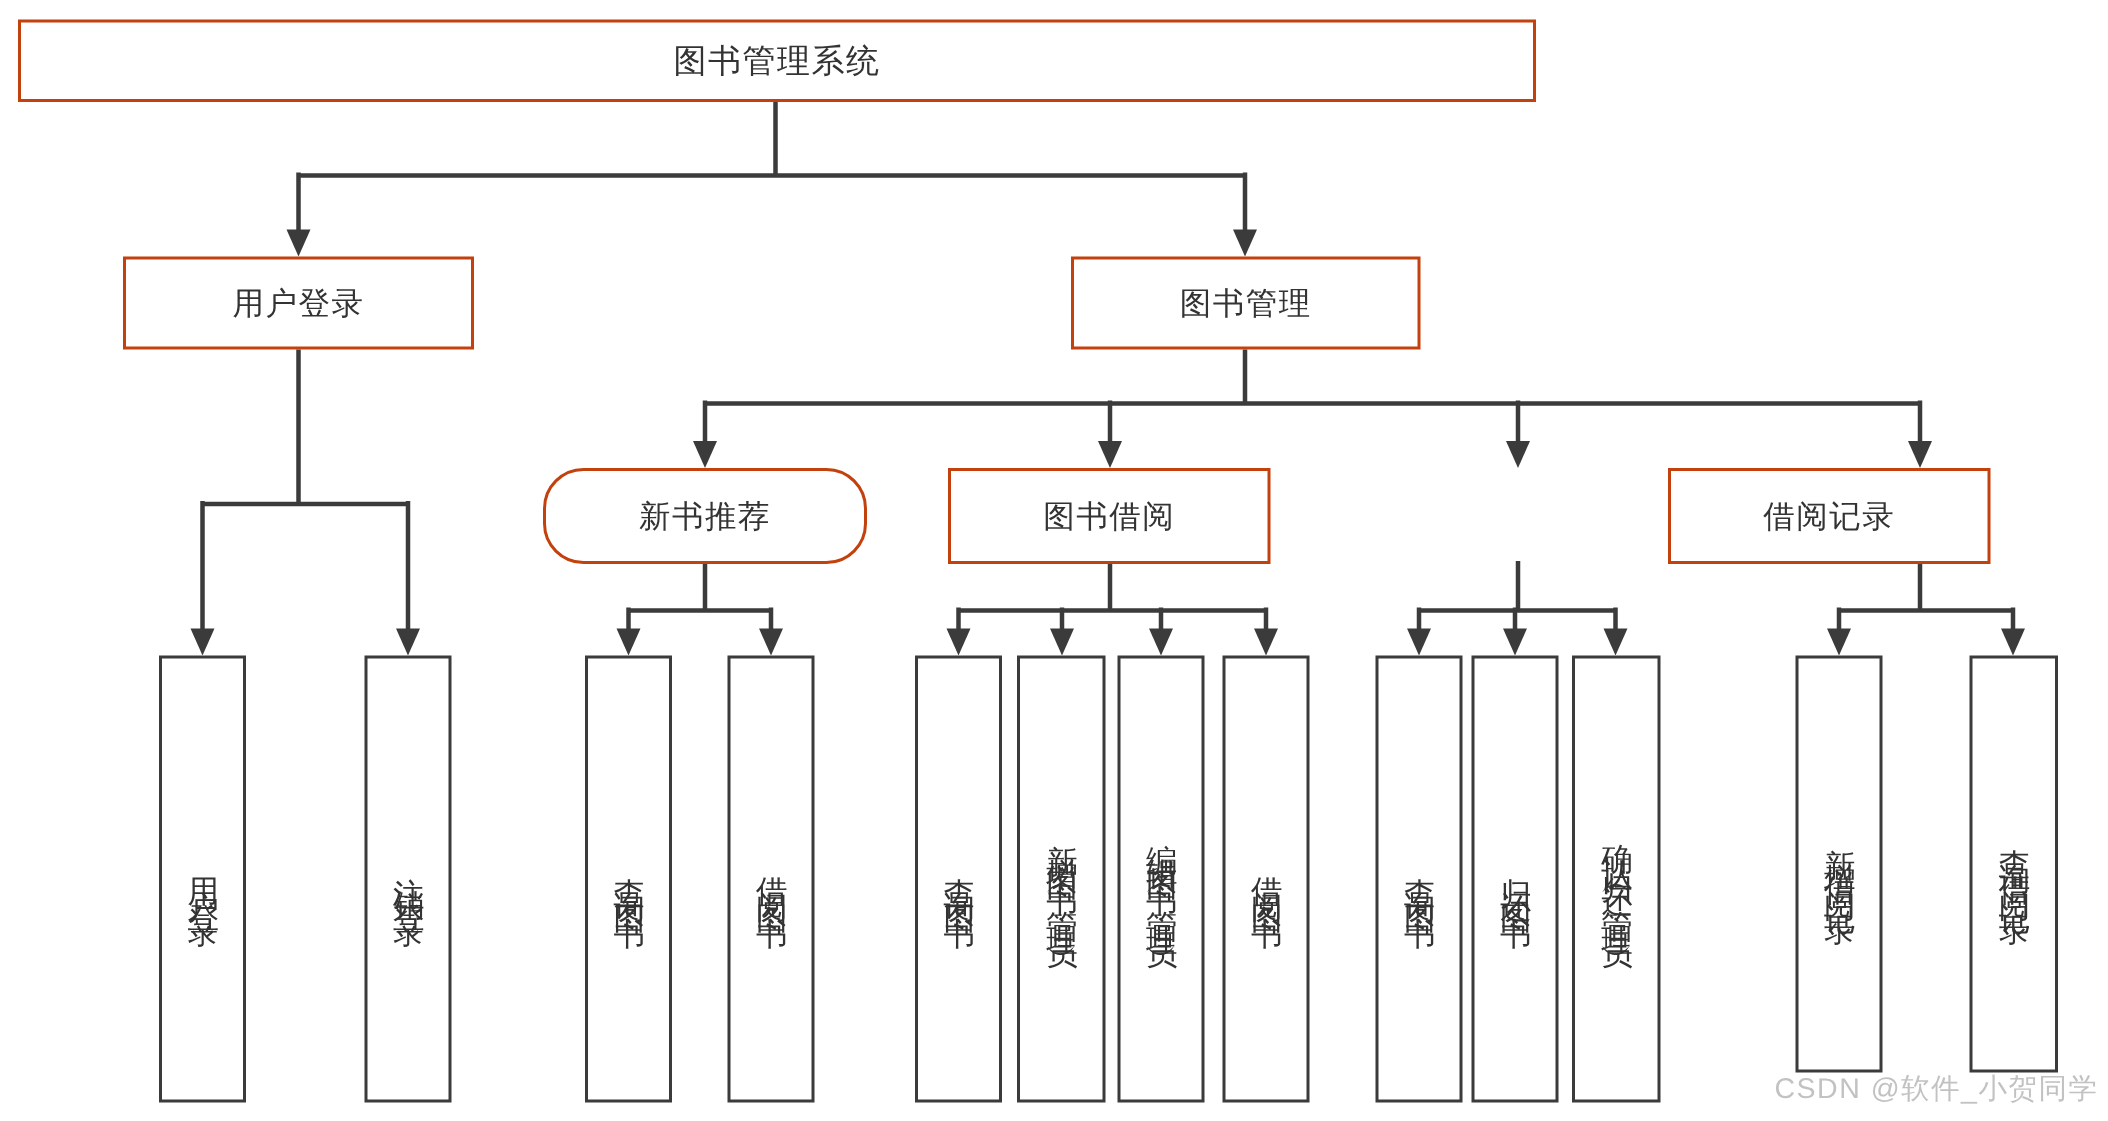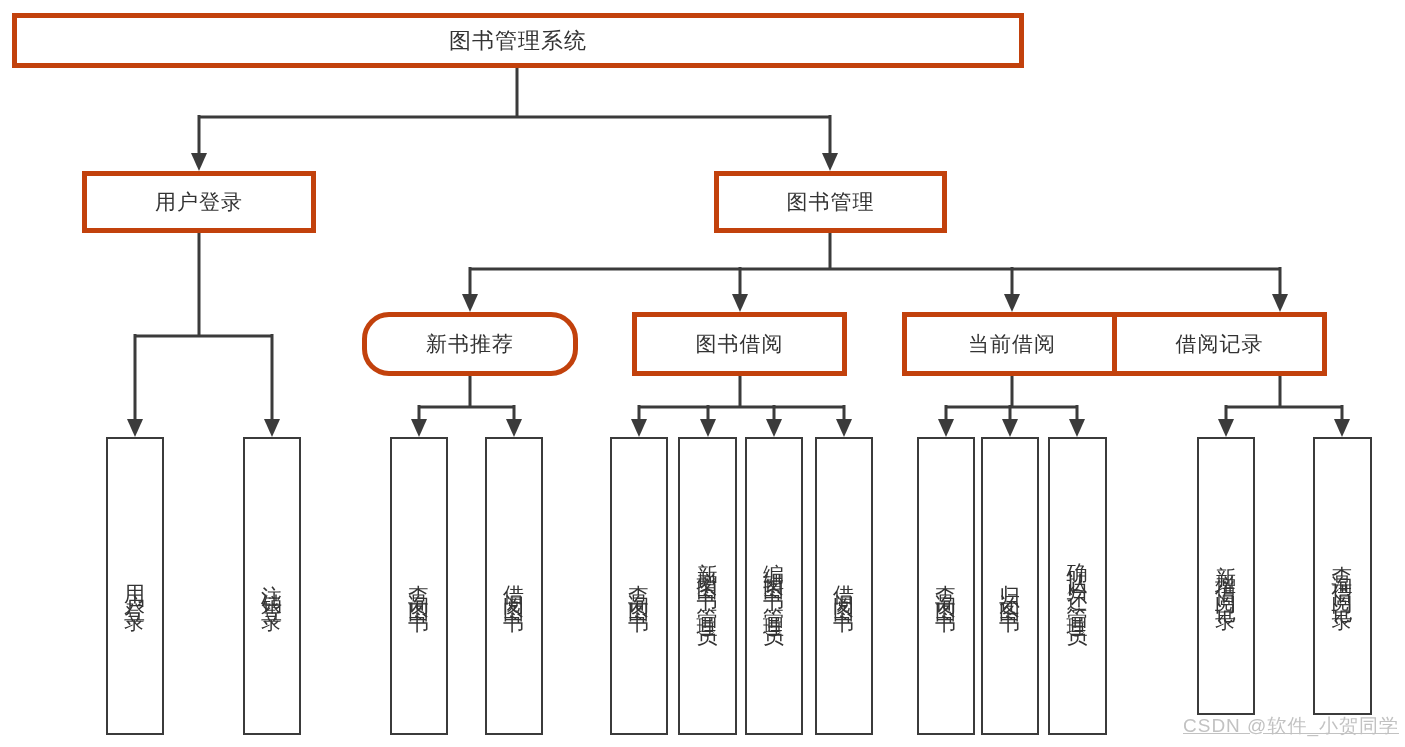--- a/index.html
+++ b/index.html
@@ -1,36 +1,36 @@
 <!DOCTYPE html>
 <html><head>
 <meta charset="utf-8">
 <style>
   html,body{margin:0;padding:0;background:#ffffff;}
   body{font-family:"Liberation Sans", sans-serif;}
   .stage{position:relative;width:1405px;height:747px;background:#ffffff;overflow:hidden;}
   svg.connectors{position:absolute;left:0;top:0;z-index:0;}
   .hbox{
     position:absolute;box-sizing:border-box;background:#ffffff;
-    border:5px solid #c2410c;display:flex;align-items:center;justify-content:center;
+    border:2px solid #c2410c;display:flex;align-items:center;justify-content:center;
     font-size:21px;color:#333333;z-index:1;letter-spacing:1px;white-space:nowrap;
   }
   .hbox.root{font-size:22px;}
   .vbox{
     position:absolute;box-sizing:border-box;background:#ffffff;
     border:2px solid #3b3b3b;display:flex;align-items:center;justify-content:center;
     z-index:1;
   }
   .vbox .vtext{
     writing-mode:vertical-rl;text-orientation:mixed;
     font-size:21px;color:#333333;letter-spacing:9px;line-height:1;white-space:nowrap;
   }
   .watermark{
     position:absolute;left:1183px;top:713px;z-index:2;
-    font-size:19px;color:#c2c2c2;letter-spacing:1px;white-space:nowrap;text-decoration:underline;
+    font-size:19px;color:#c2c2c2;letter-spacing:1px;white-space:nowrap;
   }
 </style>
 </head>
 <body>
 
 <div class="stage">
 
   <svg class="connectors" width="1405" height="747" viewBox="0 0 1405 747">
     <g stroke="#3b3b3b" stroke-width="3" fill="none">
 
@@ -71,21 +71,20 @@
     </g>
   </svg>
 
   <div class="hbox root" style="left:12px;top:13px;width:1012px;height:55px;">图书管理系统</div>
 
   <div class="hbox" style="left:82px;top:171px;width:234px;height:62px;">用户登录</div>
   <div class="hbox" style="left:714px;top:171px;width:233px;height:62px;text-align:right;">图书管理</div>
 
   <div class="hbox" style="left:362px;top:312px;width:216px;height:64px;border-radius:27px;">新书推荐</div>
   <div class="hbox" style="left:632px;top:312px;width:215px;height:64px;text-align:right;">图书借阅</div>
-  <div class="hbox" style="left:902px;top:312px;width:220px;height:64px;">当前借阅</div>
   <div class="hbox" style="left:1112px;top:312px;width:215px;height:64px;">借阅记录</div>
 
   <div class="vbox" style="left:106px;top:437px;width:58px;height:298px;">
     <span class="vtext">用户登录</span>
   </div>
   <div class="vbox" style="left:243px;top:437px;width:58px;height:298px;">
     <span class="vtext">注销登录</span>
   </div>
 
   <div class="vbox" style="left:390px;top:437px;width:58px;height:298px;">

